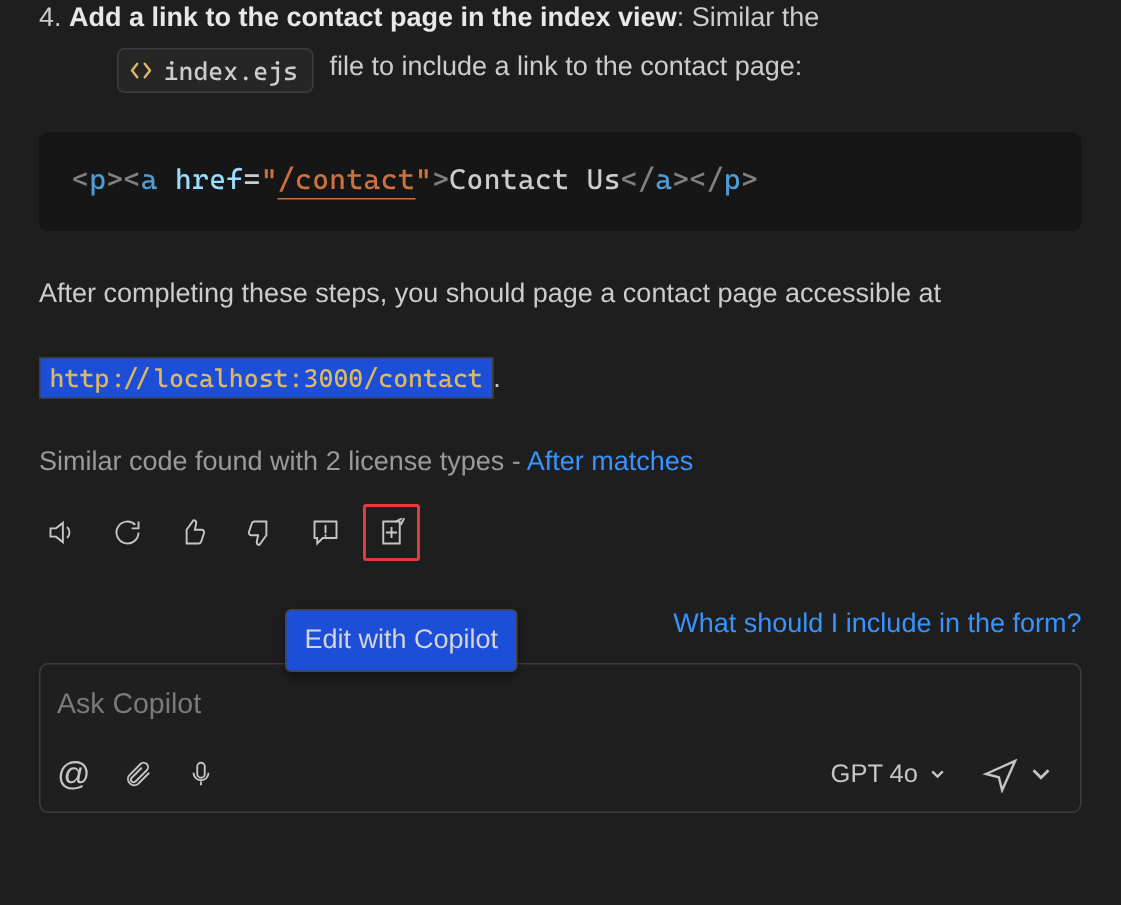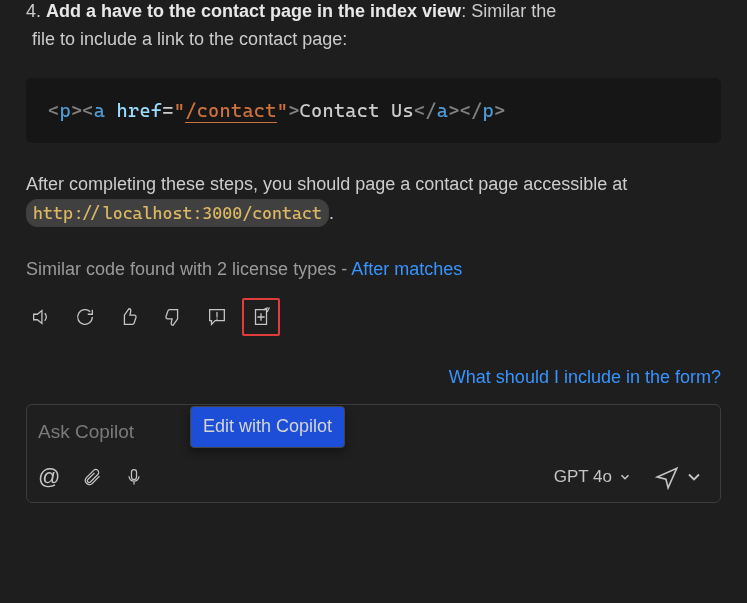--- a/index.html
+++ b/index.html
@@ -51,26 +51,27 @@
     .attr-val.underlined::after {
       content: "";
       position: absolute; left: 0; right: 0; bottom: -2px;
       border-bottom: 1px solid #ce723c;
     }
     .code-text { color: #cccccc; }
     .para { margin: 8px 0 0 0; color: #cccccc; }
     .inline-url {
       display: inline-block;
       border: 1px solid #3d3d3d;
-      border-radius: 11px;
+      border-radius: 0;
       padding: 0 6px;
       font-family: "Cascadia Code", Consolas, monospace;
       font-size: 17px;
       color: #dcb862;
-      background: #404040;
+      background: #1d4ed8;
+      margin-top: 28px;
     }
     .license-line { margin-top: 28px; color: #9a9a9a; font-size: 18px; }
     .link { color: #3794ff; cursor: pointer; }
     .toolbar { display: flex; gap: 14px; align-items: center; margin: 14px 0 0 0; }
     .tb-btn {
       width: 30px; height: 30px;
       display: flex; align-items: center; justify-content: center;
       color: #c5c5c5; cursor: pointer; border-radius: 4px;
     }
     .tb-btn svg { width: 22px; height: 22px; stroke: currentColor; fill: none; stroke-width: 1.4; }
@@ -108,23 +109,29 @@
     .model-sel { display: flex; align-items: center; gap: 6px; color: #c5c5c5; font-size: 17px; cursor: pointer; }
     .chev-sml { width: 14px; height: 14px; stroke: currentColor; fill: none; stroke-width: 1.8; }
     .send-group { display: flex; align-items: center; gap: 4px; }
     .send-btn svg { width: 26px; height: 26px; }
   </style>
 </head>
 <body>
 
 <div class="step-line">
   <span class="step-num">4.</span>
-  <span class="step-bold">Add a have to the contact page in the index view</span><span class="step-rest">: Similar the</span>
+  <span class="step-bold">Add a link to the contact page in the index view</span><span class="step-rest">: Similar the</span>
 </div>
 <div>
+  <span class="file-chip">
+    <svg class="code-icon" viewBox="0 0 16 16">
+        <path d="M5.5 3.5L2 8l3.5 4.5M10.5 3.5L14 8l-3.5 4.5" stroke="#dcb862" stroke-width="1.6" fill="none" stroke-linecap="round" stroke-linejoin="round"></path>
+      </svg>
+    <span>index.ejs</span>
+  </span>
   <span class="step-tail">file to include a link to the contact page:</span>
 </div>
 
 <div class="codeblock"><span class="tag-ang">&lt;</span><span class="tag-name">p</span><span class="tag-ang">&gt;&lt;</span><span class="tag-name">a</span><span class="attr-name"> href</span><span class="attr-eq">=</span><span class="attr-val">"</span><span class="attr-val underlined">/contact</span><span class="attr-val">"</span><span class="tag-ang">&gt;</span><span class="code-text">Contact Us</span><span class="tag-ang">&lt;/</span><span class="tag-name">a</span><span class="tag-ang">&gt;&lt;/</span><span class="tag-name">p</span><span class="tag-ang">&gt;</span></div>
 
 <div class="para">
   <span>After completing these steps, you should page a contact page accessible at </span>
   <span class="inline-url">http://localhost:3000/contact</span><span>.</span>
 </div>
 

